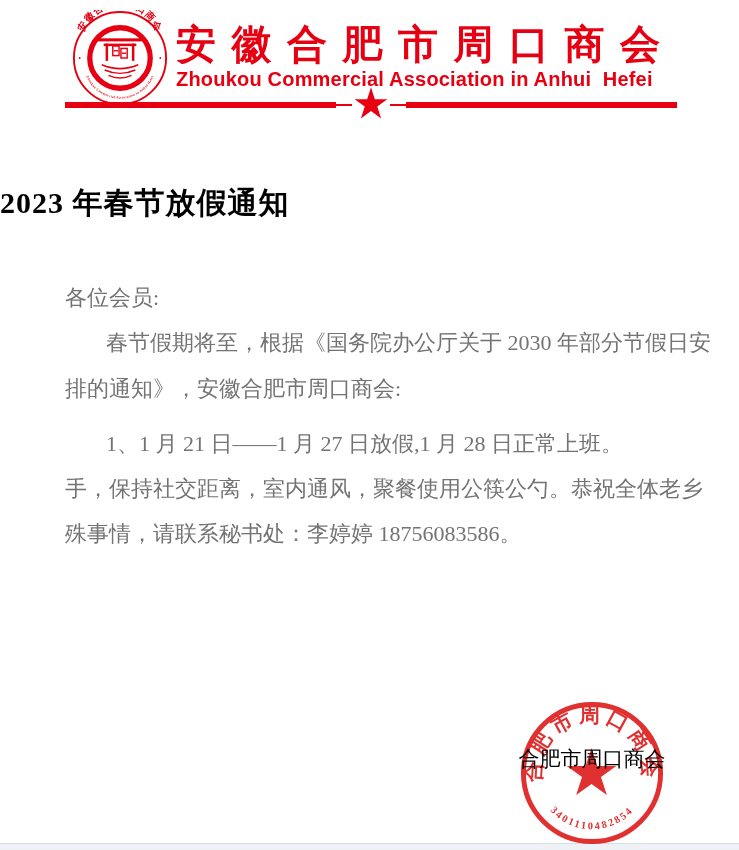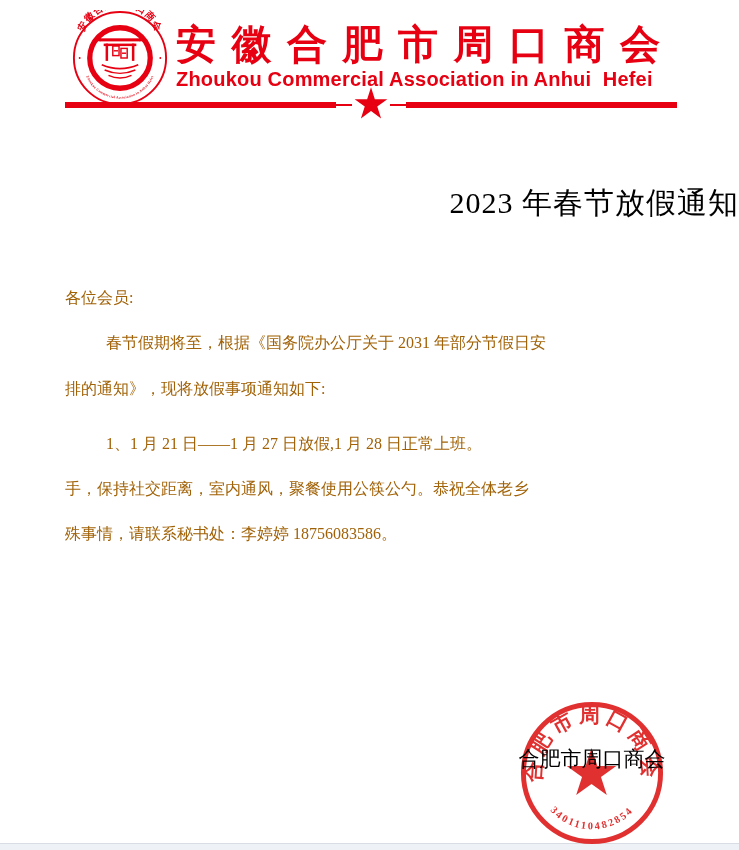--- a/index.html
+++ b/index.html
@@ -27,27 +27,27 @@
   }
   .divider{
     position:absolute;left:65px;top:86px;width:612px;height:37px;
     display:flex;align-items:center;
   }
   .divider .bar{flex:1;height:6px;background:var(--red);}
   .divider .thin{width:16px;height:2px;background:var(--red);}
   .divider .star-wrap{width:38px;height:37px;display:block;}
   
   .doc-title{
-    position:absolute;left:0;right:0;top:183px;margin:0;text-align:right;
-    font-size:30px;font-weight:400;letter-spacing:1px;color:#000;
+    position:absolute;left:0;right:0;top:183px;margin:0;text-align:left;
+    font-size:30px;font-weight:700;letter-spacing:1px;color:#000;
   }
   
   .body-text{
     position:absolute;left:65px;top:275px;width:640px;
-    font-size:16px;line-height:45.3px;color:#a16207;
+    font-size:22px;line-height:45.3px;color:#737373;
   }
   .line{white-space:nowrap;}
   .line.indent{padding-left:41px;}
   .line.gap{margin-top:10px;}
   
   .seal{position:absolute;left:518px;top:699px;width:148px;height:148px;z-index:2;opacity:.95;}
   .signature{
     position:absolute;left:506px;top:736px;width:172px;z-index:3;
     text-align:center;font-size:21px;line-height:47px;color:#000;white-space:nowrap;
   }
@@ -109,22 +109,22 @@
       <path fill="#e60012" transform="scale(0.95)" d="M0,-20 L4.49,-6.18 L19.02,-6.18 L7.27,2.36 L11.76,16.18 L0,7.64 L-11.76,16.18 L-7.27,2.36 L-19.02,-6.18 L-4.49,-6.18 Z"></path>
     </svg>
     <div class="thin"></div>
     <div class="bar"></div>
   </div>
 
   <h1 class="doc-title">2023 年春节放假通知</h1>
 
   <div class="body-text">
     <div class="line">各位会员:</div>
-    <div class="line indent">春节假期将至，根据《国务院办公厅关于 2031 年部分节假日安</div>
-    <div class="line">排的通知》，现将放假事项通知如下:</div>
+    <div class="line indent">春节假期将至，根据《国务院办公厅关于 2030 年部分节假日安</div>
+    <div class="line">排的通知》，安徽合肥市周口商会:</div>
     <div class="line indent gap">1、1 月 21 日——1 月 27 日放假,1 月 28 日正常上班。</div>
     <div class="line">手，保持社交距离，室内通风，聚餐使用公筷公勺。恭祝全体老乡</div>
     <div class="line">殊事情，请联系秘书处：李婷婷 18756083586。</div>
   </div>
 
   <svg class="seal" viewBox="0 0 150 150">
     <circle cx="75" cy="75" r="69.5" fill="none" stroke="#e02525" stroke-width="5"></circle>
     <defs>
       <path id="sealArcTop" d="M 26.1 92.8 A 52 52 0 1 1 123.9 92.8" fill="none"></path>
       <path id="sealArcBottom" d="M 26.1 104.4 A 57 57 0 0 0 123.9 104.4" fill="none"></path>

